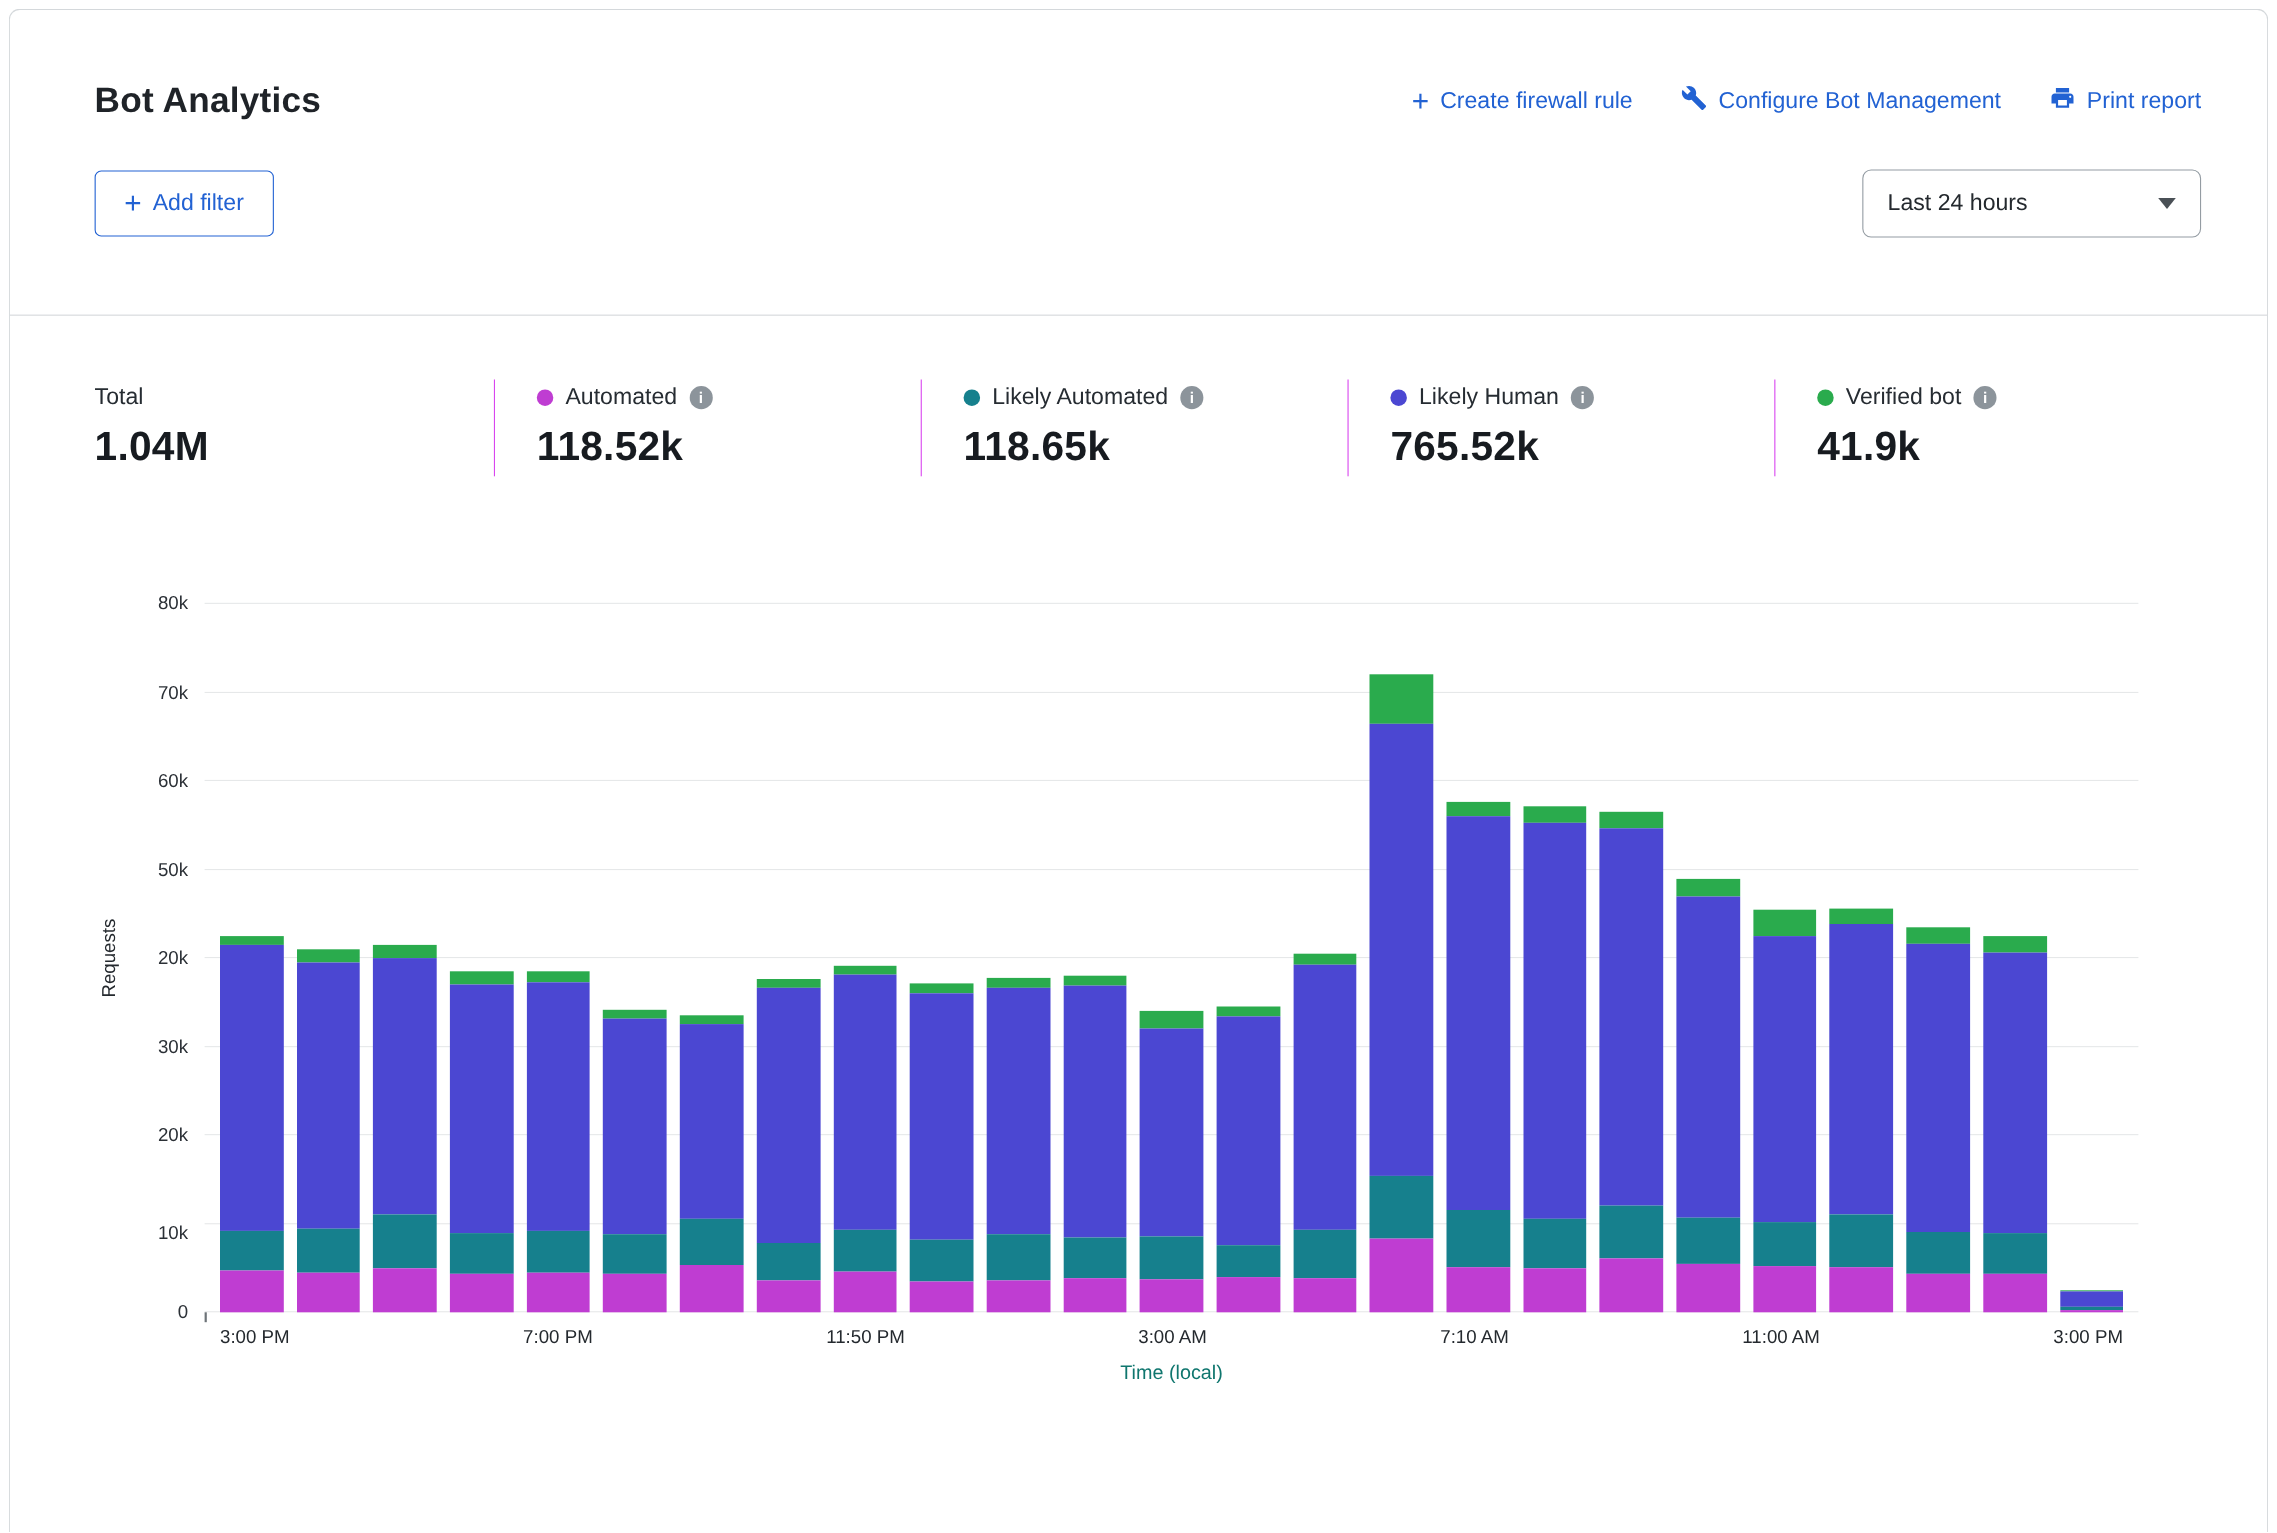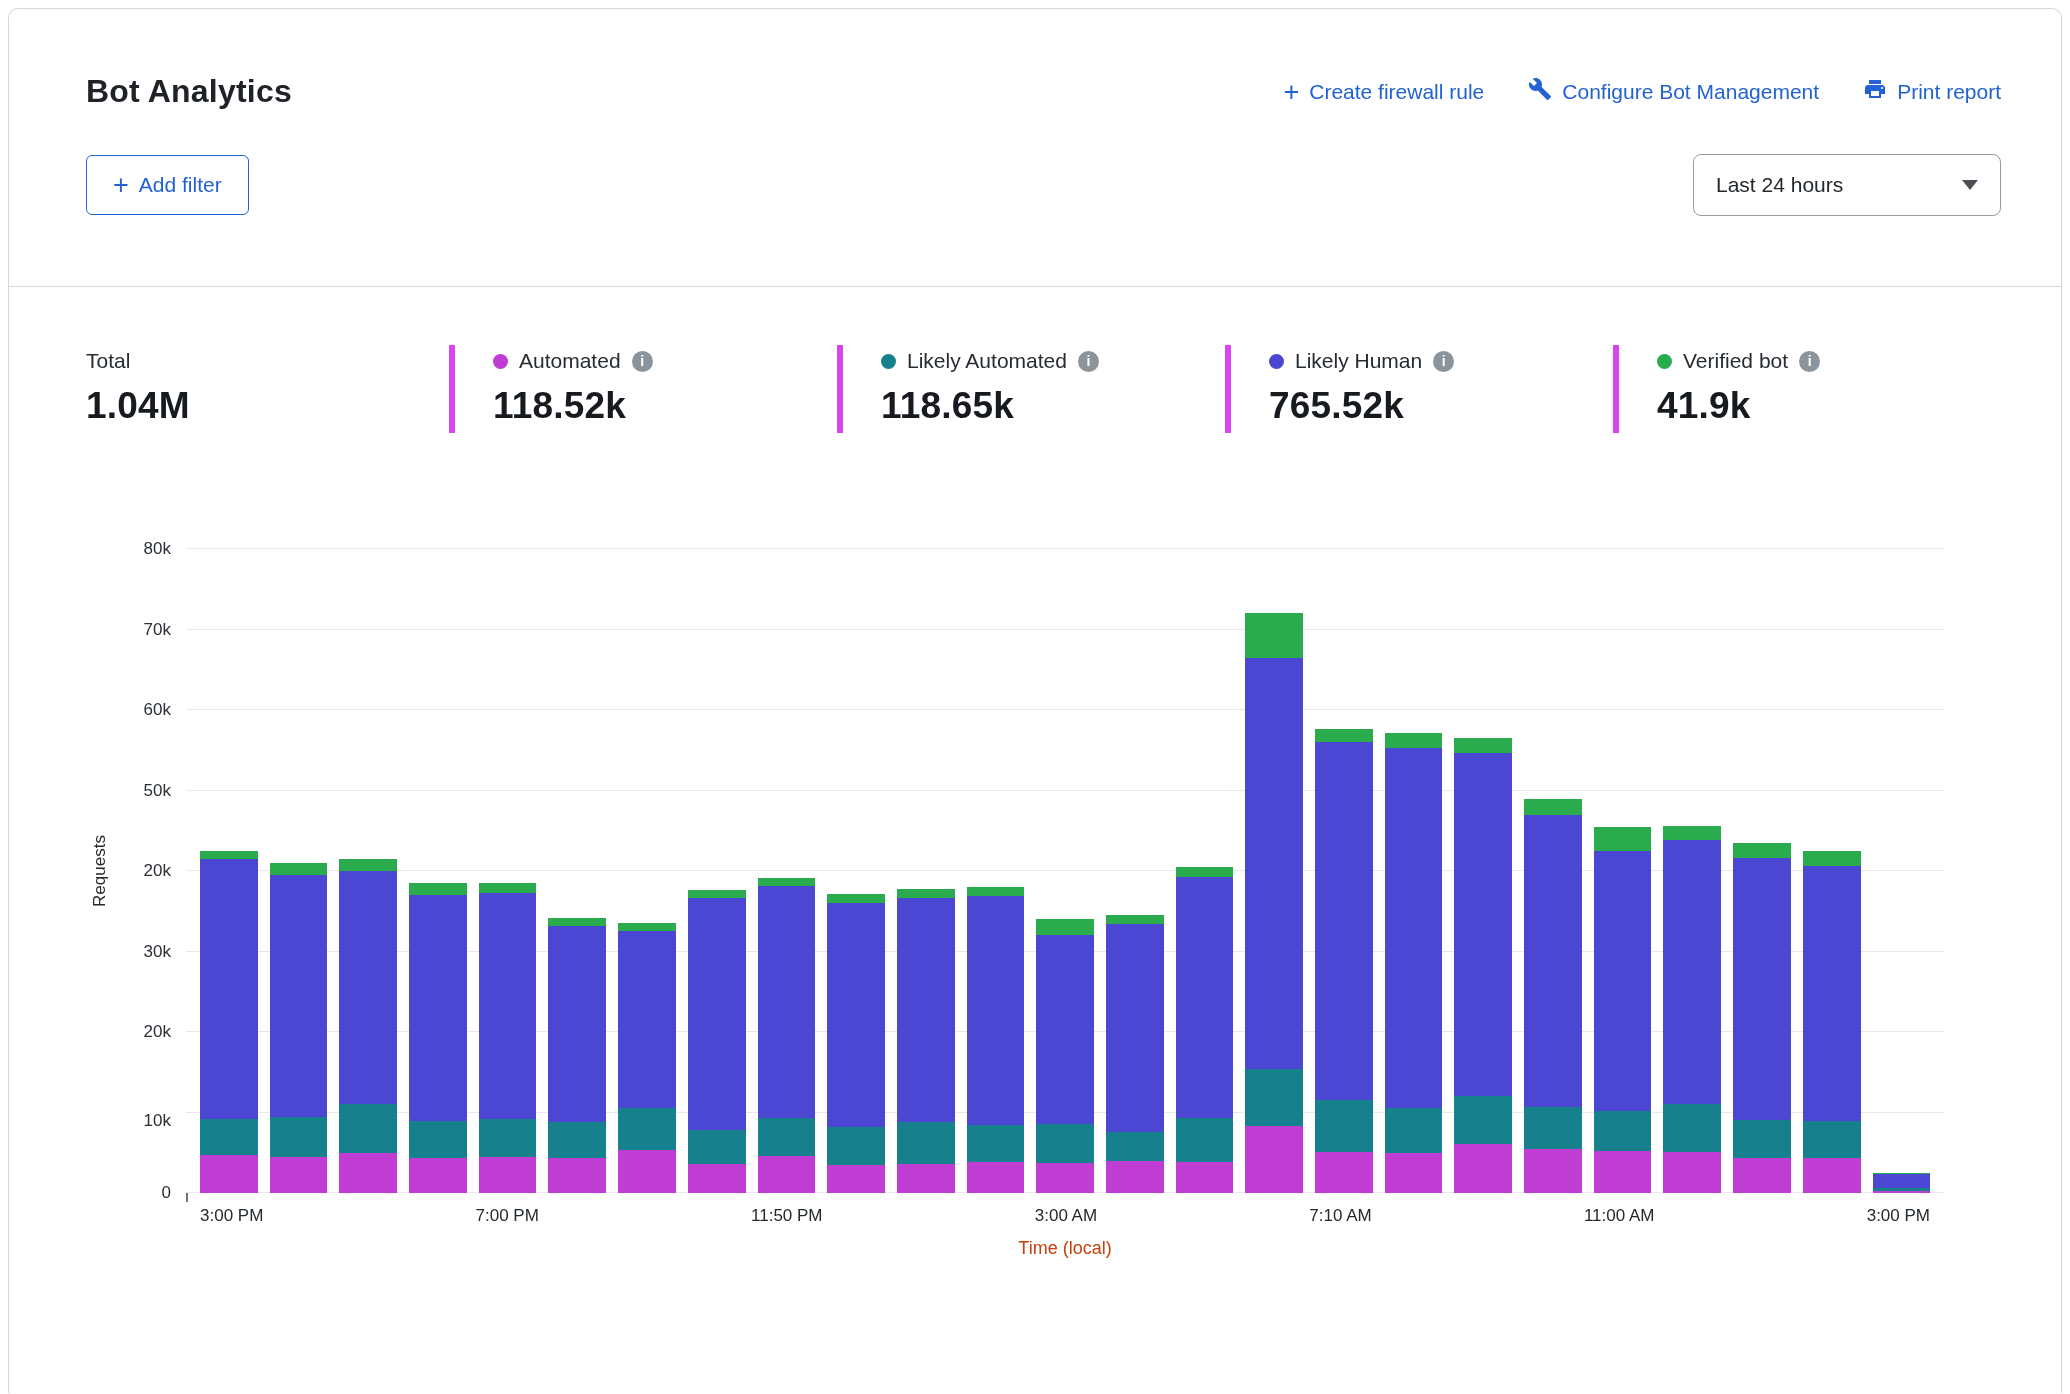--- a/index.html
+++ b/index.html
@@ -29,21 +29,21 @@
   .chev { width:0; height:0; border-left:8px solid transparent; border-right:8px solid transparent;
     border-top:10px solid #4a5056; }
 
   
   .card-body { padding:0; }
   .section-title-row { margin:70px 60px 0 77px; display:flex; align-items:center; }
   .section-title { font-size:25px; font-weight:700; color:#1f2328; }
   .pie-icon { width:25px; height:25px; margin-left:15px; }
 
   .stats-row { display:flex; margin:58px 60px 0 77px; }
-  .stat { padding:4px 20px 6px 38px; border-left:6px solid #d946ef; flex:1; }
+  .stat { padding:4px 20px 6px 38px; border-left:1px solid #d946ef; flex:1; }
   .stat.first { border-left:none; padding-left:0; flex:0 0 363px; }
   .stat-label-row { display:flex; align-items:center; gap:11px; font-size:21px; color:#262c32; }
   .dot { width:15px; height:15px; border-radius:50%; flex:0 0 auto; }
   .info-icon { width:21px; height:21px; border-radius:50%; background:#8c949b; color:#fff;
     font-size:14px; font-weight:700; display:inline-flex; align-items:center; justify-content:center;
     cursor:pointer; }
   .stat-value { margin-top:12px; font-size:37px; font-weight:700; color:#171b20; letter-spacing:.2px; }
 
   
   .chart-area { margin:116px 117px 0 177px; }
@@ -56,21 +56,21 @@
   .y-title { transform:rotate(-90deg); white-space:nowrap; font-size:17px; color:#24292e; }
   .origin-tick { position:absolute; left:0; bottom:-9px; width:2px; height:9px; background:#6d7378; }
 
   .bars { position:absolute; inset:0; display:flex; align-items:flex-end; gap:12px; padding:0 14px; }
   .bar { flex:1; display:flex; flex-direction:column-reverse; }
   .seg { width:100%; }
 
   .xlabels { display:flex; gap:12px; padding:0 14px; margin-top:13px; }
   .xcell { flex:1; display:flex; justify-content:center; }
   .xcell span { white-space:nowrap; font-size:17px; color:#24292e; }
-  .x-title { text-align:center; margin-top:12px; font-size:18px; color:#c2410c; }
+  .x-title { text-align:center; margin-top:12px; font-size:18px; color:#0f766e; }
 </style>
 </head>
 <body>
 
 <div class="page">
 
   <div class="card-header">
     <div class="header-row">
       <div class="page-title">Bot Analytics</div>
       <div class="actions">

